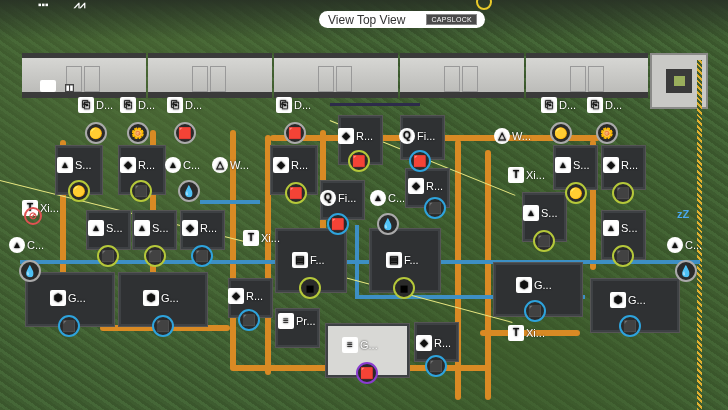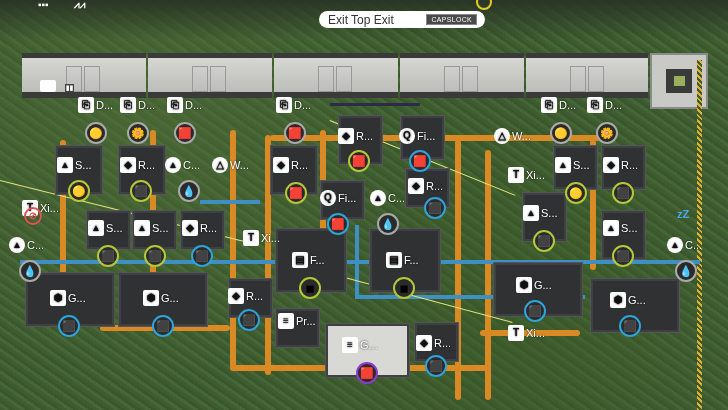--- a/index.html
+++ b/index.html
@@ -57,21 +57,21 @@
 <div class="topstrip"></div>
 
 <div class="hud-icons">
   <div class="hud-icon">▪▪▪</div>
   <div class="hud-icon">⩘⩘</div>
 </div>
 
 <div class="hud-ring"></div>
 
 <div class="exit-pill">
-  <span class="lbl">Exit Top Exit</span>
+  <span class="lbl">View Top View</span>
   <span class="key">CAPSLOCK</span>
 </div>
 
 <div class="train-car" style="left:22px;width:124px;">
   <div class="door" style="left:44px"></div>
   <div class="door" style="left:62px"></div>
 </div>
 <div class="train-car" style="left:148px;width:124px;">
   <div class="door" style="left:44px"></div>
   <div class="door" style="left:62px"></div>

